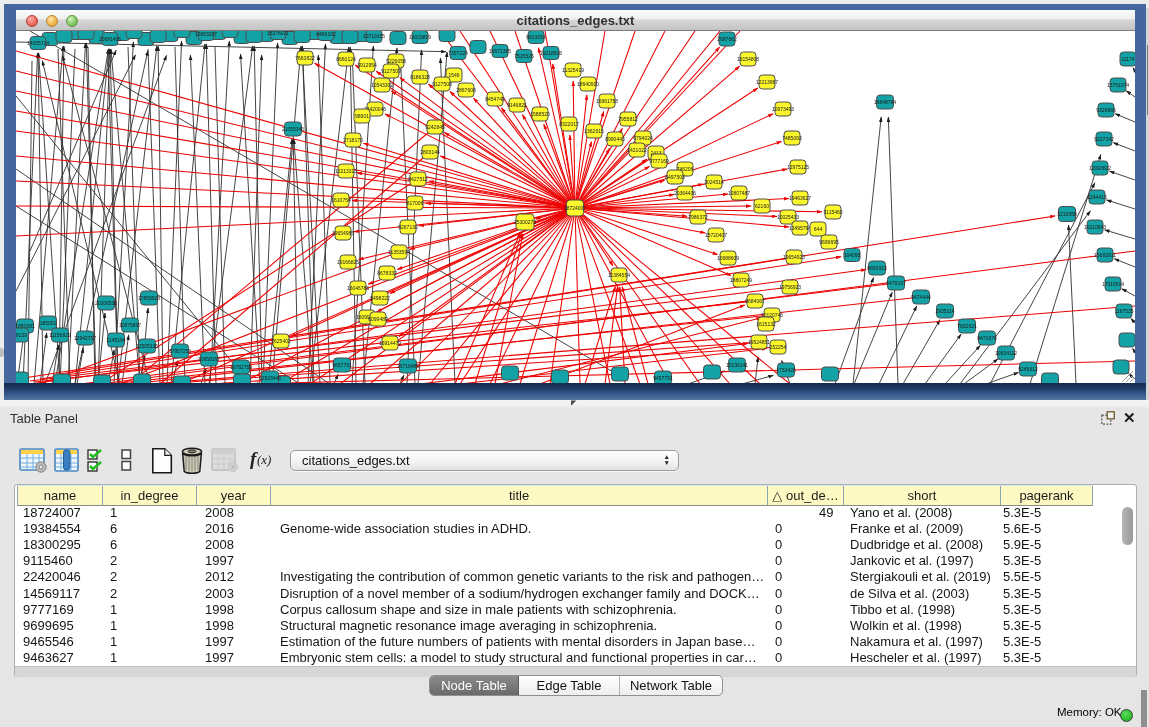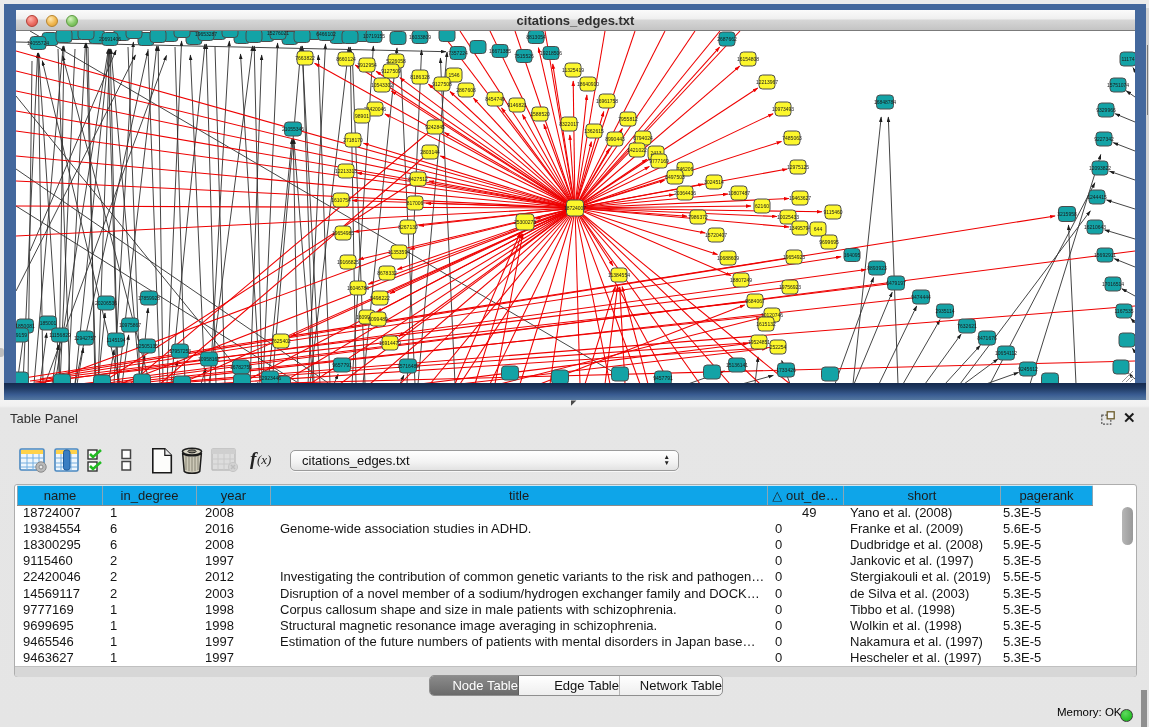--- a/index.html
+++ b/index.html
@@ -22,30 +22,30 @@
 #panel{position:absolute;left:0;top:400px;width:1149px;height:327px;background:linear-gradient(#f4f4f4 0px,#f1f1f1 6px,#e6e6e6 8px,#e5e5e5);}
 #panel .ptitle{position:absolute;left:10px;top:11px;font-size:13px;color:#303030;}
 #flicon{position:absolute;left:1101px;top:11px;width:14px;height:14px;}
 #xicon{position:absolute;left:1123px;top:9px;font-size:15px;font-weight:bold;color:#1a1a1a;}
 #combo{position:absolute;left:290px;top:50px;width:387px;height:19px;border:1px solid #9b9b9b;border-radius:5px;
  background:linear-gradient(#ffffff,#f2f2f2 60%,#e2e2e2);box-shadow:0 1px 0 rgba(255,255,255,.7);}
 #combo .ct{position:absolute;left:11px;top:2px;font-size:13px;color:#111;}
 #combo .arr{position:absolute;right:8px;top:2.5px;font-size:6.5px;color:#222;line-height:6.5px;}
 #tbl{position:absolute;left:14px;top:484px;width:1121px;height:191px;background:#fff;
  border:1px solid #adadad;border-radius:3px;}
-#thead{position:absolute;left:17px;top:485px;height:19px;width:1076px;background:#0ea5e9;border-top:1px solid #cfe8f4;border-bottom:1px solid #8a8a8a;text-decoration:underline;}
+#thead{position:absolute;left:17px;top:485px;height:19px;width:1076px;background:#fef9c3;border-top:1px solid #cfe8f4;border-bottom:1px solid #8a8a8a;text-decoration:underline;}
 .hc{position:absolute;top:0;height:19px;border-right:1px solid #8aa6b5;box-sizing:border-box;
  font-size:13px;color:#1c1c1c;text-align:center;line-height:19px;overflow:hidden;white-space:nowrap;}
 .trow{position:absolute;left:0px;width:1118px;height:16px;font-size:13px;color:#151515;}
 .trow span{position:absolute;top:0;white-space:nowrap;}
 #vthumb{position:absolute;left:1122px;top:507px;width:11px;height:38px;background:linear-gradient(90deg,#b6b6b6,#989898);border-radius:6px;}
 #tblbot{position:absolute;left:15px;top:666px;width:1121px;height:10px;background:#d7d7d7;border-radius:0 0 3px 3px;border-top:1px solid #c0c0c0;}
 #tabs{position:absolute;left:429px;top:675px;width:292px;height:19px;border:1px solid #8f8f8f;border-radius:5px;
  background:linear-gradient(#ffffff,#eeeeee);}
-#tabs .seg{position:absolute;top:0;height:19px;font-size:13px;line-height:19px;text-align:right;color:#111;}
+#tabs .seg{position:absolute;top:0;height:19px;font-size:13px;line-height:19px;text-align:center;color:#111;}
 #tabs #seg1{left:0;width:88px;background:linear-gradient(#8b8b8b,#6a6a6a);color:#fff;border-radius:4px 0 0 4px;border-right:1px solid #5f5f5f;}
 #tabs #seg2{left:89px;width:100px;border-right:1px solid #b5b5b5;}
 #tabs #seg3{left:190px;width:102px;}
 #mem{position:absolute;left:1057px;top:706px;font-size:11.5px;color:#000;}
 #memdot{position:absolute;left:1120px;top:709px;width:11px;height:11px;border-radius:50%;
  background:radial-gradient(circle at 40% 32%,#5fd95f,#2cc22c 60%,#1faf1f);border:1.5px solid #3a3a3a;}
 #rstrip{position:absolute;left:1146px;top:8px;width:3px;height:392px;background:#d4d4d4;}
 #rbar{position:absolute;left:1141px;top:690px;width:6px;height:37px;background:#8f8f8f;}
 #rline{position:absolute;left:1147px;top:45px;width:1px;height:70px;background:#777;}
 #lmark{position:absolute;left:0px;top:348px;width:4px;height:9px;background:#bdbdbd;border-radius:0 3px 3px 0;}
@@ -687,21 +687,21 @@
   <div class="hc" style="left:180px;width:74px;">year</div>
   <div class="hc" style="left:254px;width:497px;">title</div>
   <div class="hc" style="left:751px;width:76px;">△ out_de…</div>
   <div class="hc" style="left:827px;width:157px;">short</div>
   <div class="hc" style="left:984px;width:92px;">pagerank</div>
 </div>
 <div class="trow" style="top:505px">
 <span style="left:23px">18724007</span>
     <span style="left:110px">1</span>
     <span style="left:205px">2008</span>
-    <span style="left:802px">49</span>
+    <span style="left:819px">49</span>
     <span style="left:850px">Yano et al. (2008)</span>
     <span style="left:1003px">5.3E-5</span>
   </div>
 <div class="trow" style="top:521.1px">
 <span style="left:23px">19384554</span>
     <span style="left:110px">6</span>
     <span style="left:205px">2016</span>
     <span style="left:280px">Genome-wide association studies in ADHD.</span>
     <span style="left:775px">0</span>
     <span style="left:850px">Franke et al. (2009)</span>
@@ -765,20 +765,21 @@
     <span style="left:205px">1997</span>
     <span style="left:280px">Estimation of the future numbers of patients with mental disorders in Japan base…</span>
     <span style="left:775px">0</span>
     <span style="left:850px">Nakamura et al. (1997)</span>
     <span style="left:1003px">5.3E-5</span>
   </div>
 <div class="trow" style="top:649.9000000000002px">
 <span style="left:23px">9463627</span>
     <span style="left:110px">1</span>
     <span style="left:205px">1997</span>
+    <span style="left:280px">Embryonic stem cells: a model to study structural and functional properties in car…</span>
     <span style="left:775px">0</span>
     <span style="left:850px">Hescheler et al. (1997)</span>
     <span style="left:1003px">5.3E-5</span>
   </div>
 <div id="vthumb"></div>
 <div id="tblbot"></div>
 <div id="tabs">
   <div class="seg" id="seg1">Node Table</div>
   <div class="seg" id="seg2">Edge Table</div>
   <div class="seg" id="seg3">Network Table</div>

